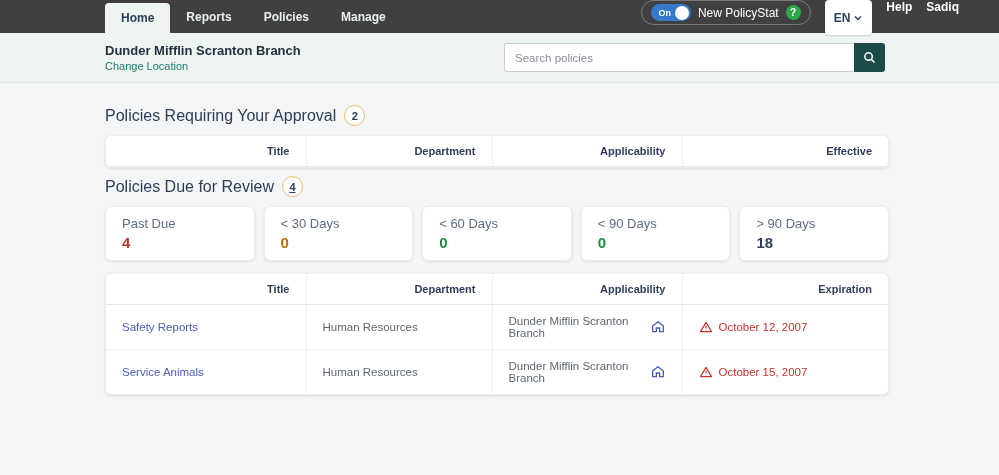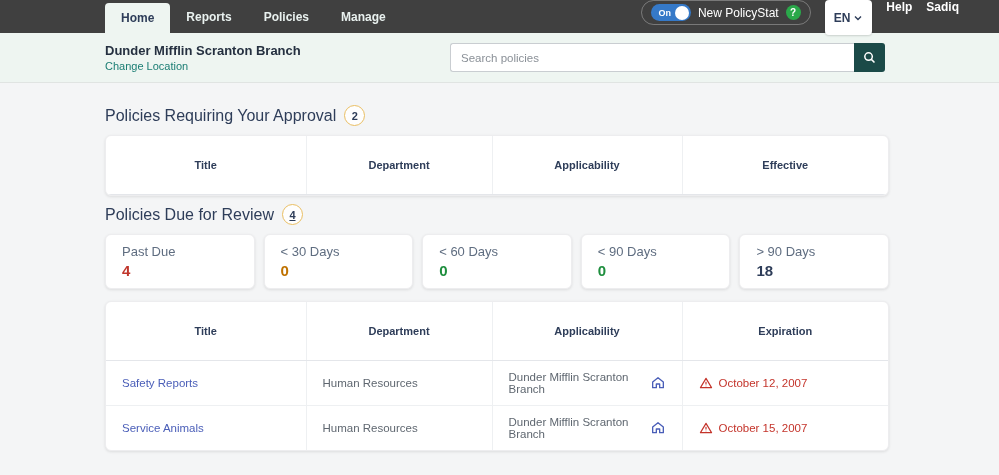--- a/index.html
+++ b/index.html
@@ -21,34 +21,34 @@
   .q-icon { width:15px; height:15px; border-radius:50%; background:#2aa84a; color:#fff; font-size:10px; font-weight:700; display:flex; align-items:center; justify-content:center; cursor:pointer; }
   .en-btn { background:#fff; border:none; border-radius:4px; height:35px; align-self:flex-start; padding:0 9px; display:flex; align-items:center; gap:3px; font-size:12px; font-weight:700; color:#2e3d59; cursor:pointer; box-shadow:0 1px 2px rgba(0,0,0,0.15); }
   .top-link { color:#fff; font-size:12px; font-weight:700; text-decoration:none; cursor:pointer; }
 
   
   .subbar { height:50px; background:#eef5f1; border-bottom:1px solid #e0e4e2; display:flex; align-items:center; padding:0 114px 0 105px; }
   .loc-block { display:flex; flex-direction:column; gap:2px; }
   .loc-title { font-size:13px; font-weight:700; color:#253040; }
   .loc-change { font-size:11px; color:#1a7d73; cursor:pointer; }
   .search-wrap { margin-left:auto; display:flex; }
-  .search-input { width:404px; height:29px; border:1px solid #c9cdd1; border-right:none; border-radius:3px 0 0 3px; padding:0 10px; font-size:11.5px; color:#333; font-family:"Liberation Sans", sans-serif; outline:none; background:#fff; }
+  .search-input { width:350px; height:29px; border:1px solid #c9cdd1; border-right:none; border-radius:3px 0 0 3px; padding:0 10px; font-size:11.5px; color:#333; font-family:"Liberation Sans", sans-serif; outline:none; background:#fff; }
   .search-input::placeholder { color:#8a9097; }
   .search-btn { width:31px; height:29px; background:#1b4a48; border:none; border-radius:0 3px 3px 0; display:flex; align-items:center; justify-content:center; cursor:pointer; }
 
   
   .content { padding:22px 0 0 105px; width:889px; }
   .sec-title { font-size:16px; font-weight:500; color:#2e3d59; display:flex; align-items:center; gap:8px; margin-bottom:9px; }
   .count-badge { width:21px; height:21px; border-radius:50%; border:1.5px solid #eabf63; background:#fefefe; color:#2e3d59; font-size:11px; font-weight:700; display:flex; align-items:center; justify-content:center; }
   .count-badge.linked { text-decoration:underline; cursor:pointer; }
 
   .card { width:784px; background:#fff; border-radius:6px; box-shadow:0 1px 3px rgba(0,0,0,0.10); border:1px solid #ededef; overflow:hidden; }
   table { width:100%; border-collapse:collapse; table-layout:fixed; }
   col.c1 { width:200px; } col.c2 { width:186px; } col.c3 { width:190px; } col.c4 { width:206px; }
-  th { text-align:center; font-size:11px; font-weight:700; color:#2e3d59; padding:23px 16px; border-bottom:1px solid #e4e6ea; border-right:1px solid #eef0f2; }
+  th { text-align:right; font-size:11px; font-weight:700; color:#2e3d59; padding:9px 16px; border-bottom:1px solid #e4e6ea; border-right:1px solid #eef0f2; }
   th:last-child { border-right:none;margin-left:28px; }
   td { font-size:11.5px; color:#5f6770; padding:10px 16px; border-top:1px solid #eef0f2; border-right:1px solid #eef0f2; vertical-align:middle; }
   tr:first-child td { border-top:none; }
   td:last-child { border-right:none; }
   td.link { color:#4a5eb8; cursor:pointer; }
   .applic { display:flex; align-items:center; gap:8px; }
   .applic svg { flex:none; }
   .expired { color:#c4342b; display:flex; align-items:center; gap:6px; }
 
   .sec2 { margin-top:8px; }

